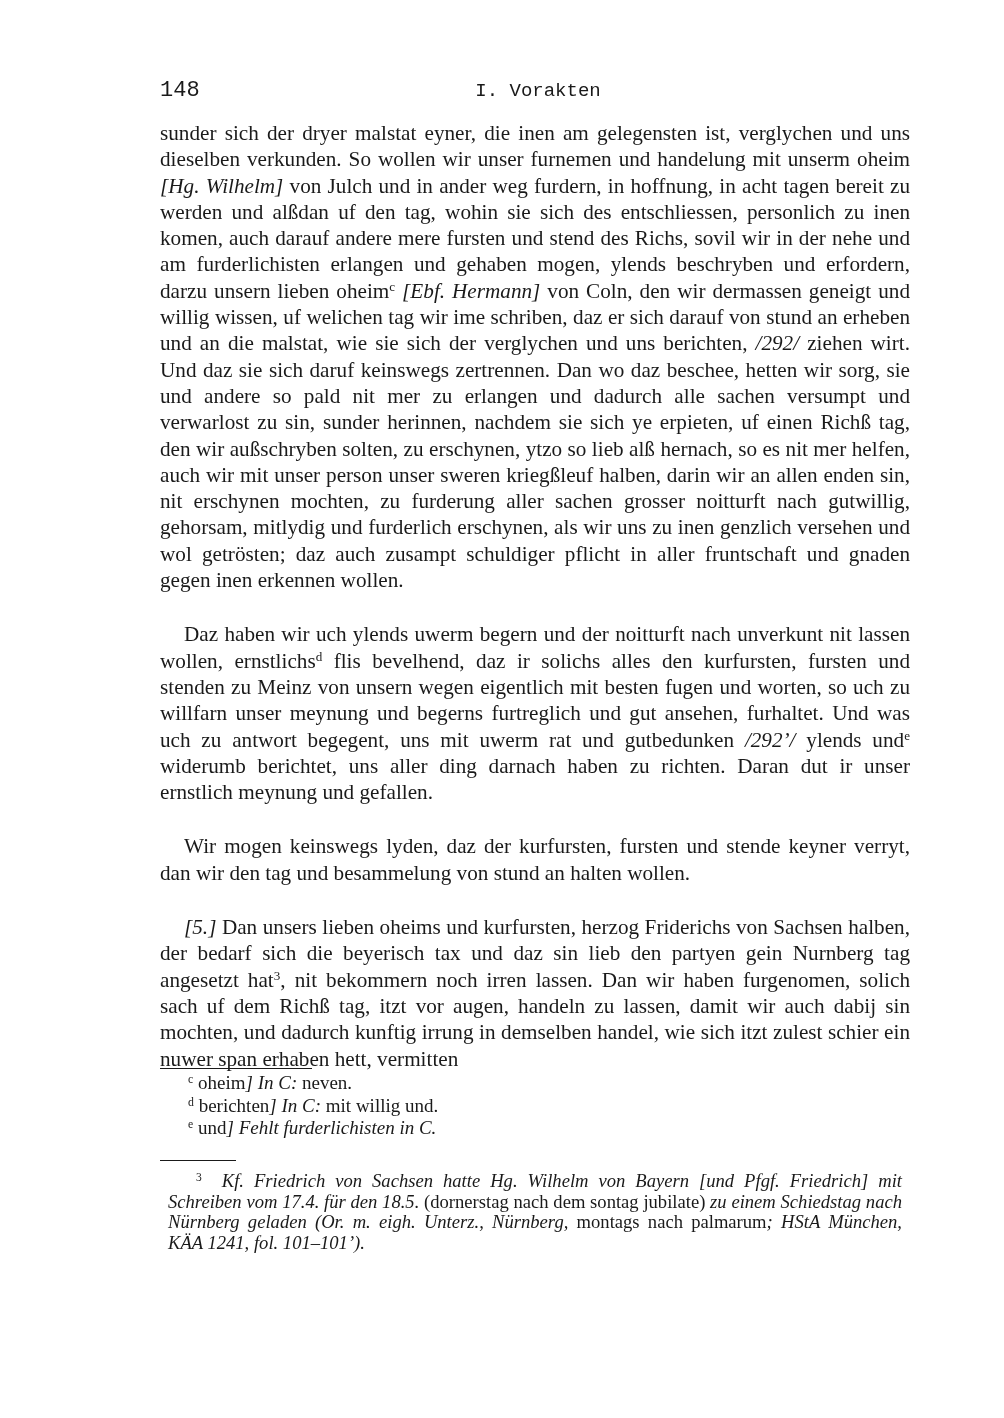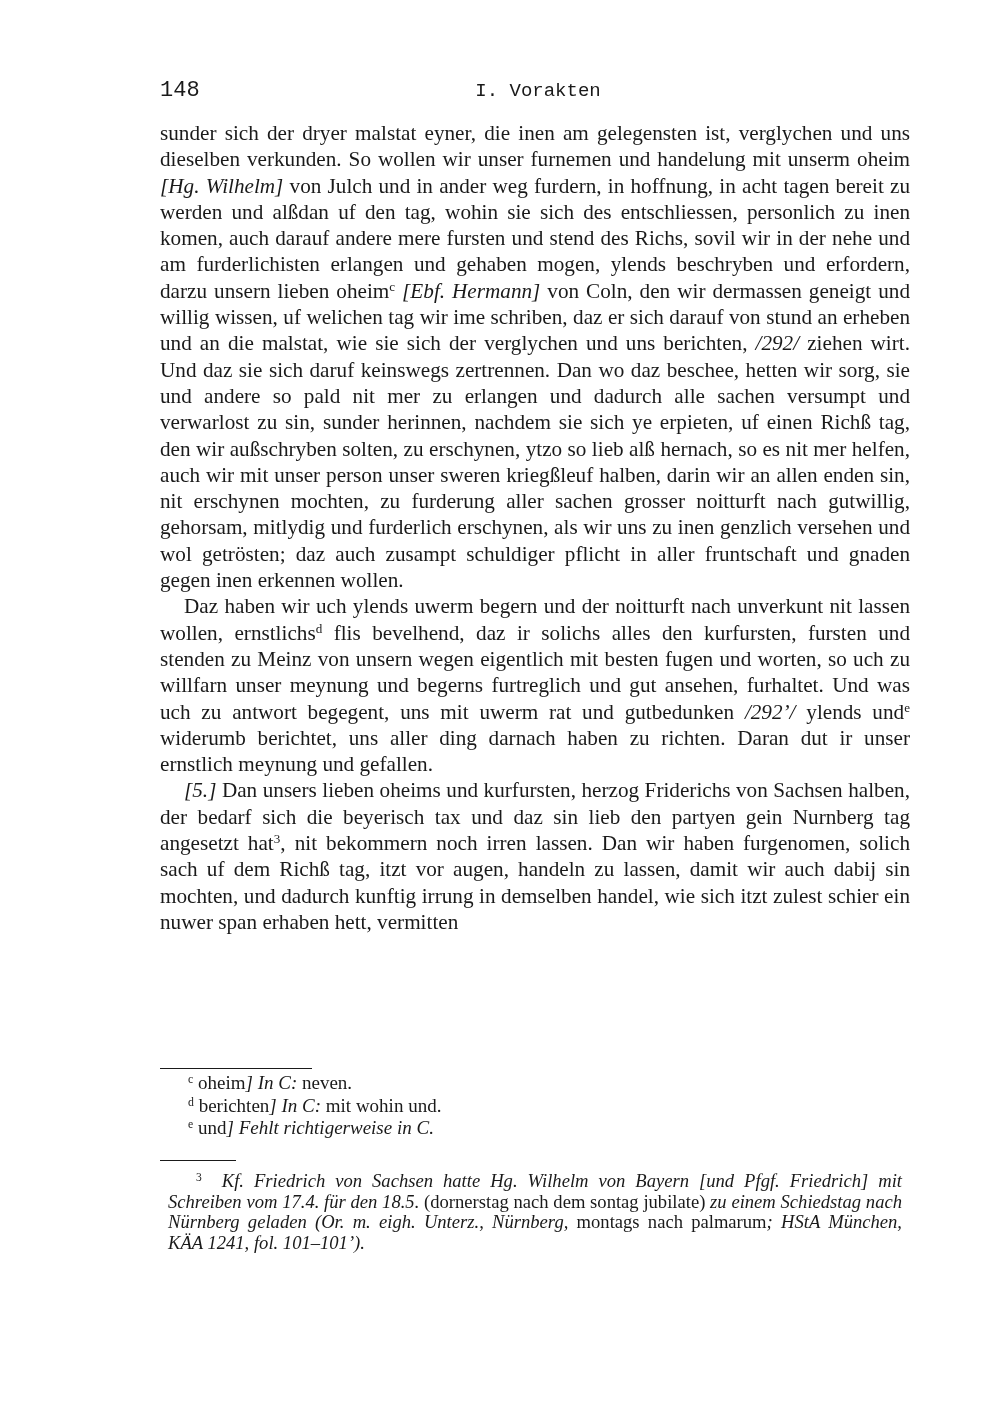--- a/index.html
+++ b/index.html
@@ -4,21 +4,21 @@
 <style>
   html, body { margin: 0; padding: 0; background: #ffffff; }
   body { width: 1004px; height: 1418px; position: relative; overflow: hidden;
          font-family: "Liberation Serif", "DejaVu Serif", serif; color: #1a1a1a; }
   .page { position: absolute; left: 160px; top: 78px; width: 750px; }
   .running-head { position: relative; height: 32px; font-size: 22px; font-family: Liberation Mono, monospace; }
   .page-number { position: absolute; left: 0; top: 0; }
   .section-title { position: absolute; left: 6px; right: 0; top: 2px; text-align: center; font-size: 19px; }
   .body-text { margin-top: 10px; font-size: 21.2px; line-height: 26.3px; text-align: justify; }
   .body-text p { margin: 0; }
-  .body-text p.indent { text-indent: 24px; }
+  .body-text p.indent { text-indent: 24px; margin-top: 28px; }
   .body-text i { font-style: italic; font-family: Liberation Serif, serif; }
   sup { font-size: 0.62em; line-height: 0; vertical-align: 0.55em; }
   .rule { border-top: 1px solid #1a1a1a; }
   .crit-rule { position: absolute; left: 160px; top: 1068px; width: 152px; }
   .crit-notes { position: absolute; left: 188px; top: 1072px; font-size: 19px; line-height: 22.5px; font-family: Liberation Serif, serif; }
   .crit-notes div { white-space: nowrap; }
   .fn-rule { position: absolute; left: 160px; top: 1160px; width: 76px; }
   .fn-notes { position: absolute; left: 160px; top: 1163px; width: 750px; font-size: 18.6px; line-height: 20.5px; text-align: justify; }
   .fn-notes p { margin: 8px; text-indent: 28px; }
 </style>
@@ -29,28 +29,29 @@
   <div class="running-head">
     <span class="page-number">148</span>
     <span class="section-title">I. Vorakten</span>
   </div>
 
   <div class="body-text">
     <p><span>sunder sich der dryer malstat eyner, die inen am gelegensten ist, verglychen und uns dieselben verkunden. So wollen wir unser furnemen und handelung mit unserm oheim </span><i>[Hg. Wilhelm]</i><span> von Julch und in ander weg furdern, in hoffnung, in acht tagen bereit zu werden und alßdan uf den tag, wohin sie sich des entschliessen, personlich zu inen komen, auch darauf andere mere fursten und stend des Richs, sovil wir in der nehe und am furderlichisten erlangen und gehaben mogen, ylends beschryben und erfordern, darzu unsern lieben oheim</span><sup>c</sup> <i>[Ebf. Hermann]</i><span> von Coln, den wir dermassen geneigt und willig wissen, uf welichen tag wir ime schriben, daz er sich darauf von stund an erheben und an die malstat, wie sie sich der verglychen und uns berichten, </span><i>/292/</i><span> ziehen wirt. Und daz sie sich daruf keinswegs zertrennen. Dan wo daz beschee, hetten wir sorg, sie und andere so pald nit mer zu erlangen und dadurch alle sachen versumpt und verwarlost zu sin, sunder herinnen, nachdem sie sich ye erpieten, uf einen Richß tag, den wir außschryben solten, zu erschynen, ytzo so lieb alß hernach, so es nit mer helfen, auch wir mit unser person unser sweren kriegßleuf halben, darin wir an allen enden sin, nit erschynen mochten, zu furderung aller sachen grosser noitturft nach gutwillig, gehorsam, mitlydig und furderlich erschynen, als wir uns zu inen genzlich versehen und wol getrösten; daz auch zusampt schuldiger pflicht in aller fruntschaft und gnaden gegen inen erkennen wollen.</span></p>
 
     <p class="indent"><span>Daz haben wir uch ylends uwerm begern und der noitturft nach unverkunt nit lassen wollen, ernstlichs</span><sup>d</sup><span> flis bevelhend, daz ir solichs alles den kurfursten, fursten und stenden zu Meinz von unsern wegen eigentlich mit besten fugen und worten, so uch zu willfarn unser meynung und begerns furtreglich und gut ansehen, furhaltet. Und was uch zu antwort begegent, uns mit uwerm rat und gutbedunken </span><i>/292’/</i><span> ylends und</span><sup>e</sup><span> widerumb berichtet, uns aller ding darnach haben zu richten. Daran dut ir unser ernstlich meynung und gefallen.</span></p>
 
+    <p class="indent">Wir mogen keinswegs lyden, daz der kurfursten, fursten und stende keyner verryt, dan wir den tag und besammelung von stund an halten wollen.</p>
 
     <p class="indent"><i>[5.]</i><span> Dan unsers lieben oheims und kurfursten, herzog Friderichs von Sachsen halben, der bedarf sich die beyerisch tax und daz sin lieb den partyen gein Nurnberg tag angesetzt hat</span><sup>3</sup><span>, nit bekommern noch irren lassen. Dan wir haben furgenomen, solich sach uf dem Richß tag, itzt vor augen, handeln zu lassen, damit wir auch dabij sin mochten, und dadurch kunftig irrung in demselben handel, wie sich itzt zulest schier ein nuwer span erhaben hett, vermitten</span></p>
   </div>
 </div>
 
 <div class="rule crit-rule"></div>
 <div class="crit-notes">
   <div><sup>c</sup> <span>oheim</span><i>]</i> <i>In C:</i><span> neven.</span></div>
-  <div><sup>d</sup> <span>berichten</span><i>]</i> <i>In C:</i><span> mit wohin und.</span></div>
-  <div><sup>e</sup> <span>und</span><i>]</i> <i>Fehlt richtigerweise in C.</i><span></span></div>
+  <div><sup>d</sup> <span>berichten</span><i>]</i> <i>In C:</i><span> mit willig und.</span></div>
+  <div><sup>e</sup> <span>und</span><i>]</i> <i>Fehlt furderlichisten in C.</i><span></span></div>
 </div>
 
 <div class="rule fn-rule"></div>
 <div class="fn-notes">
   <p><sup>3</sup>&nbsp;&nbsp;<i>Kf. Friedrich von Sachsen hatte Hg. Wilhelm von Bayern [und Pfgf. Friedrich] mit Schreiben vom 17.4. für den 18.5.</i><span> (dornerstag nach dem sontag jubilate) </span><i>zu einem Schiedstag nach Nürnberg geladen (Or. m. eigh. Unterz., Nürnberg,</i><span> montags nach palmarum</span><i>; HStA München, KÄA 1241, fol. 101–101’).</i></p>
 </div>
 
 </body></html>

